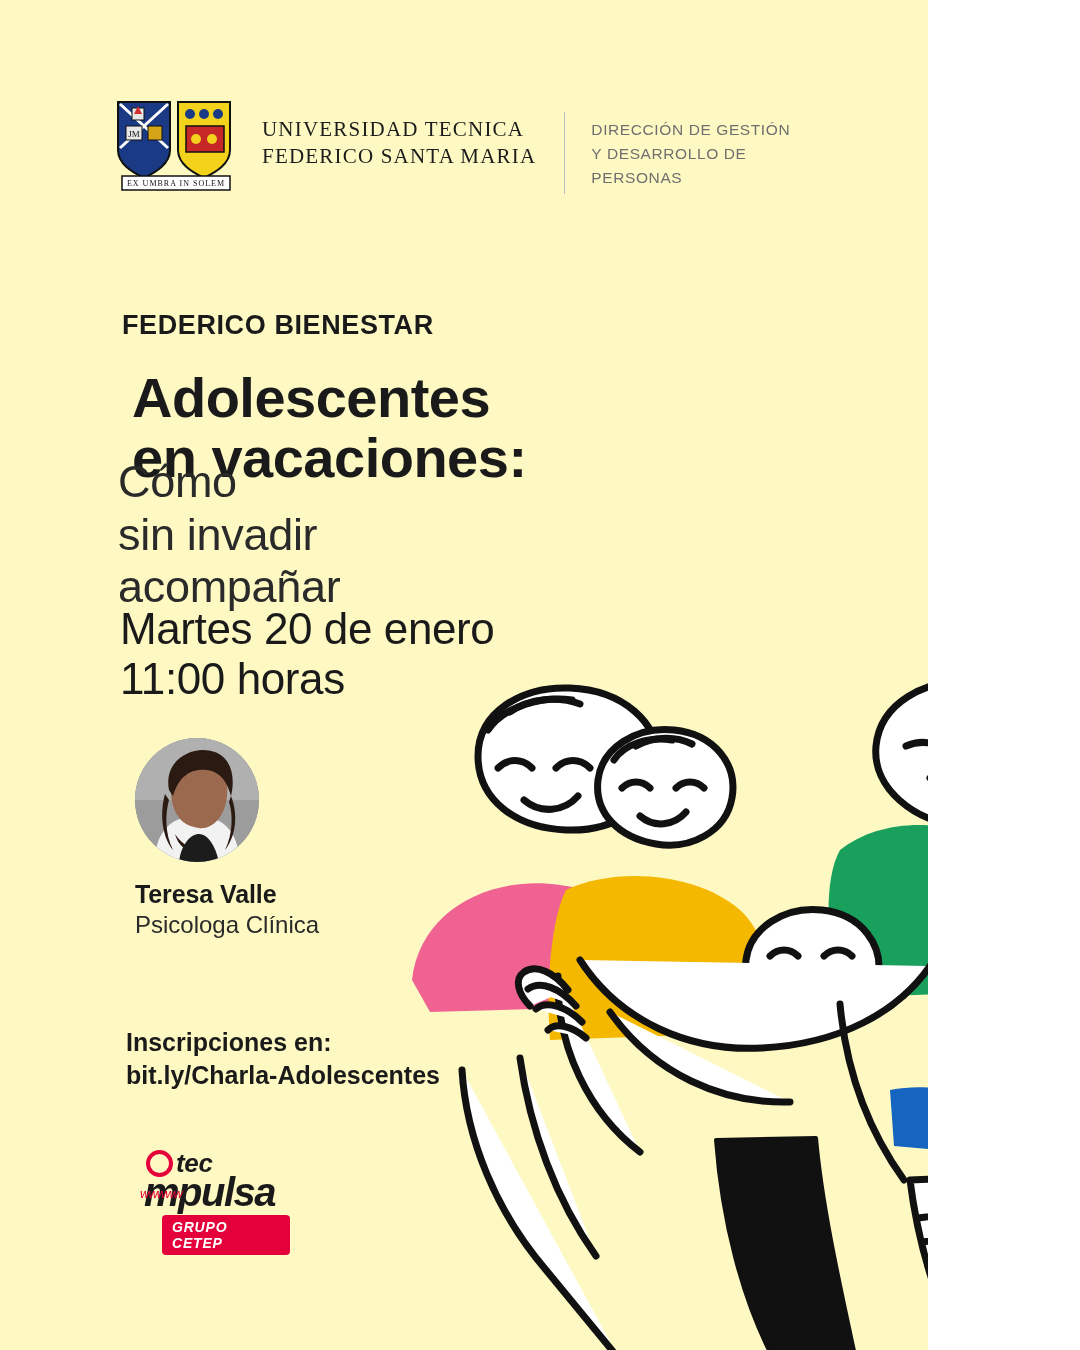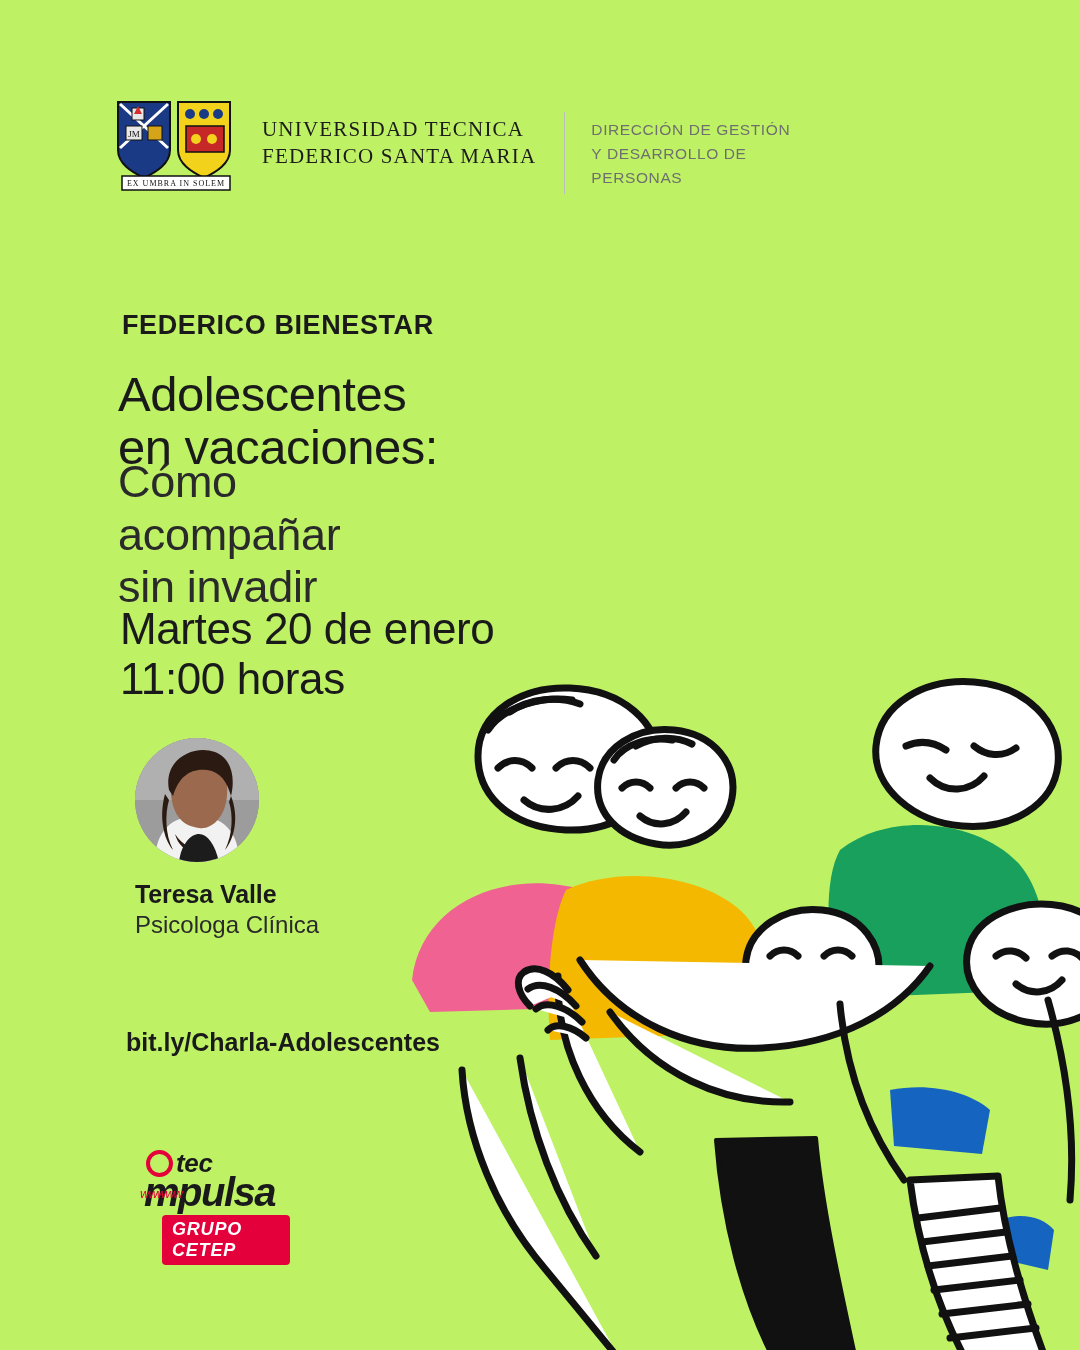--- a/index.html
+++ b/index.html
@@ -5,23 +5,23 @@
   html, body {
     margin: 0;
     padding: 0;
     background: #ffffff;
   }
   body {
     font-family: "Liberation Sans", sans-serif;
   }
   .poster {
     position: relative;
-    width: 1080px;
+    width: 928px;
     height: 1350px;
-    background: #bef264;
+    background: #fef9c3;
     overflow: hidden;
   }
 
   
   .header {
     position: absolute;
     left: 112px;
     top: 98px;
     display: flex;
     align-items: flex-start;
@@ -66,24 +66,24 @@
     position: absolute;
     left: 122px;
     top: 310px;
     font-size: 27px;
     font-weight: bold;
     letter-spacing: 0.6px;
     color: #1a1a1a;
   }
   .title {
     position: absolute;
-    left: 118px;
+    left: 132px;
     top: 368px;
-    font-size: 49px;
-    font-weight: normal;
+    font-size: 56px;
+    font-weight: bold;
     line-height: 1.08;
     letter-spacing: -0.5px;
     color: #1a1a1a;
     z-index: 5;
   }
   .subtitle {
     position: absolute;
     left: 118px;
     top: 456px;
     font-size: 45px;
@@ -178,21 +178,21 @@
     color: #1a1a1a;
     letter-spacing: -1.5px;
     line-height: 0.85;
     margin-top: -4px;
     margin-left: 4px;
   }
   .sponsor-badge {
     margin-top: 6px;
     background: #e4003a;
     color: #ffffff;
-    font-size: 18px;
+    font-size: 14px;
     font-weight: bold;
     letter-spacing: 0.8px;
     padding: 4px 10px 4px 10px;
     border-radius: 4px;
     display: inline-block;
     margin-left: 22px;
   }
   .sponsor-squiggle {
     position: absolute;
     left: 0px;
@@ -326,22 +326,22 @@
 
   <div class="kicker">FEDERICO BIENESTAR</div>
 
   <div class="title">
     <div>Adolescentes</div>
     <div>en vacaciones:</div>
   </div>
 
   <div class="subtitle">
     <div>Cómo</div>
+    <div>sin invadir</div>
     <div>acompañar</div>
-    <div>sin invadir</div>
   </div>
 
   <div class="datetime">
     <div>Martes 20 de enero</div>
     <div>11:00 horas</div>
   </div>
 
   <div class="speaker">
     <div class="avatar">
       <svg width="124" height="124" viewBox="0 0 124 124" xmlns="http://www.w3.org/2000/svg">
@@ -354,20 +354,21 @@
         <path d="M96 58 C104 78 100 100 90 112 C98 96 98 76 94 64 Z" fill="#2b1a12"></path>
         <path d="M40 96 C48 108 58 112 66 112 C54 116 44 110 40 96 Z" fill="#2b1a12"></path>
         <path d="M44 124 C46 106 56 96 64 96 C72 96 80 106 84 124 Z" fill="#1c1c1c"></path>
       </svg>
     </div>
     <div class="speaker-name">Teresa Valle</div>
     <div class="speaker-role">Psicologa Clínica</div>
   </div>
 
   <div class="registration">
+    <div>Inscripciones en:</div>
     <div>bit.ly/Charla-Adolescentes</div>
   </div>
 
   <div class="sponsor">
     <div class="sponsor-top">
       <span class="sponsor-ring"></span>
       <span>tec</span>
     </div>
     <div class="sponsor-squiggle">wwwww</div>
     <div class="sponsor-main">mpulsa</div>

